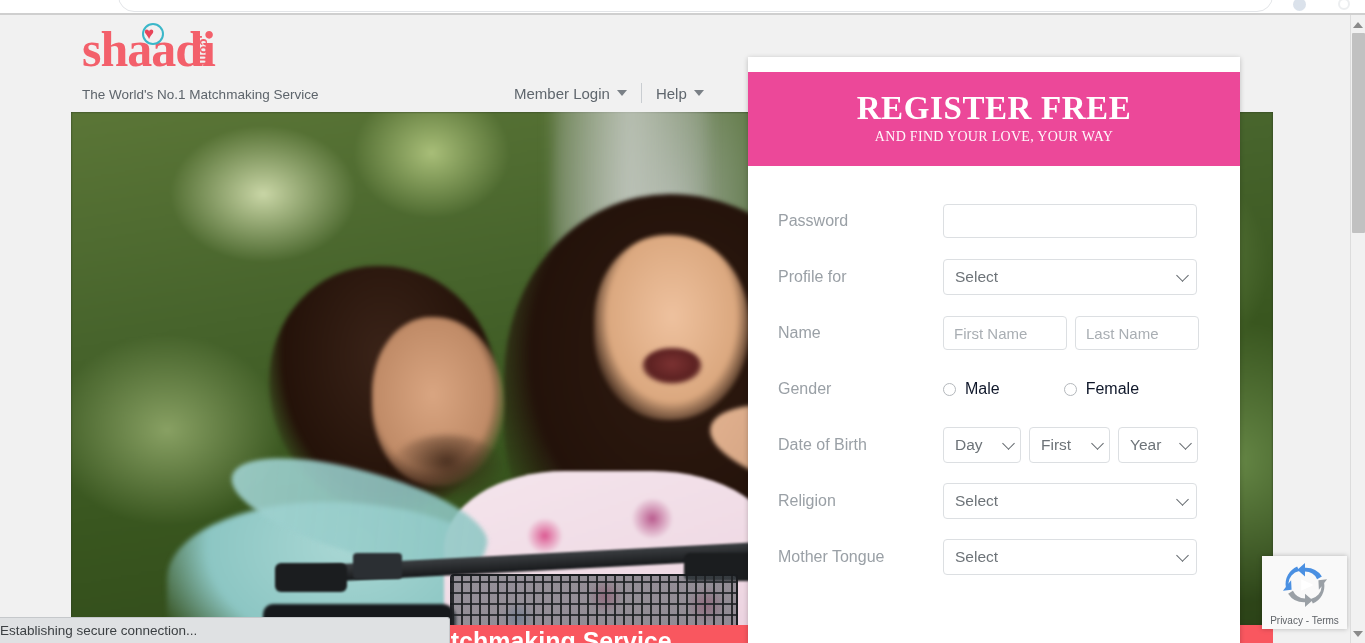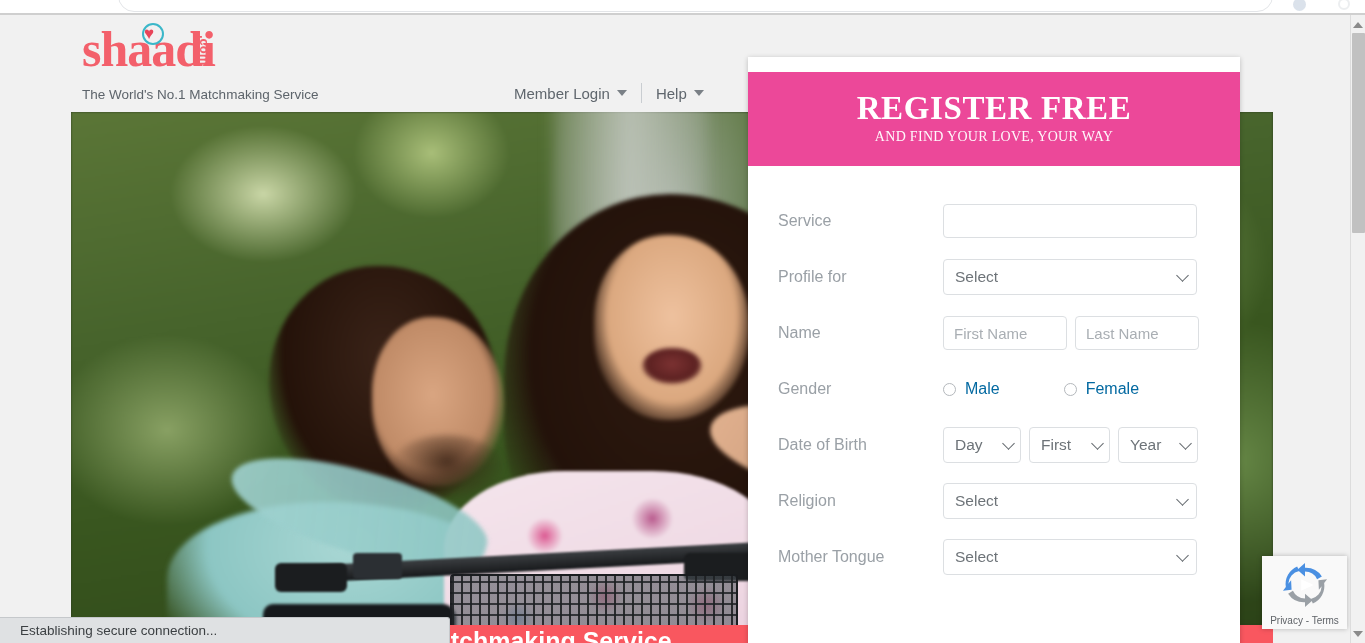--- a/index.html
+++ b/index.html
@@ -441,34 +441,34 @@
     gap: 9px;
     cursor: pointer;
   }
   .radio-opt + .radio-opt { margin-left: 64px; }
   .radio-dot {
     width: 13px; height: 13px;
     border: 1px solid #b4b8bc;
     border-radius: 50%;
     background: #fff;
   }
-  .radio-label { font-size: 16px; color: #0369a1; }
+  .radio-label { font-size: 16px; color: #0f172a; }
 
   
   .status-bar {
     position: absolute;
     left: 0; bottom: 0;
     min-width: 450px; height: 26px;
     background: #dfe1e3;
     border-top: 1px solid #c5c8cb;
     border-right: 1px solid #c5c8cb;
     border-top-right-radius: 3px;
     display: flex;
     align-items: center;
-    padding-left: 20px;
+    padding-left: 0;
     font-size: 13.5px;
     color: #3c4043;
     z-index: 40;
   }
 
   
   .recaptcha {
     position: absolute;
     left: 1262px; top: 556px;
     width: 85px; height: 73px;
@@ -597,21 +597,21 @@
     <div class="reg-panel">
       <div class="reg-header">
         <div class="reg-title">REGISTER FREE</div>
         <div class="reg-subtitle">AND FIND YOUR LOVE, YOUR WAY</div>
       </div>
 
       <div class="reg-body">
 
 
         <div class="form-row">
-          <div class="form-label">Service</div>
+          <div class="form-label">Password</div>
           <div class="form-control">
             <input class="txt-input input-wide" type="password" value="" placeholder="" style="">
           </div>
         </div>
 
         <div class="form-row">
           <div class="form-label">Profile for</div>
           <div class="form-control">
             <div class="sel-box sel-wide">
               <span>Select</span>

